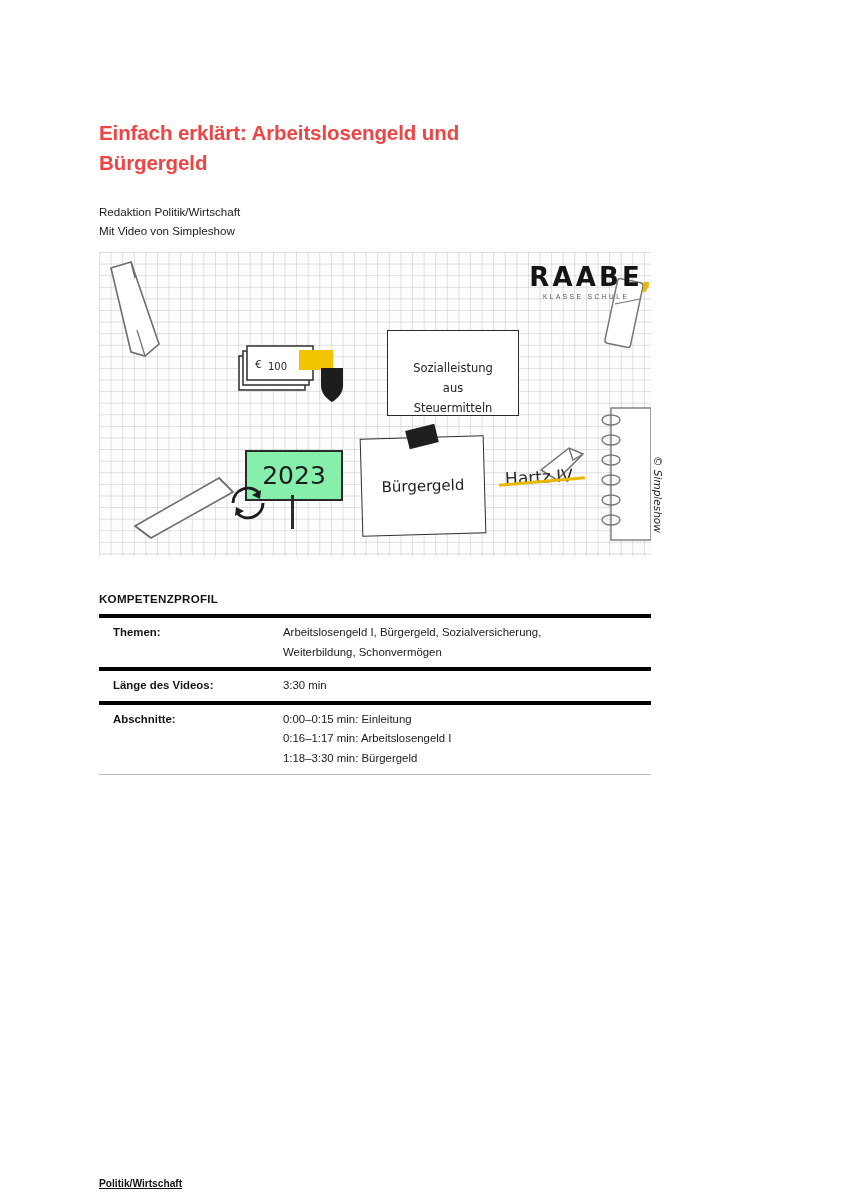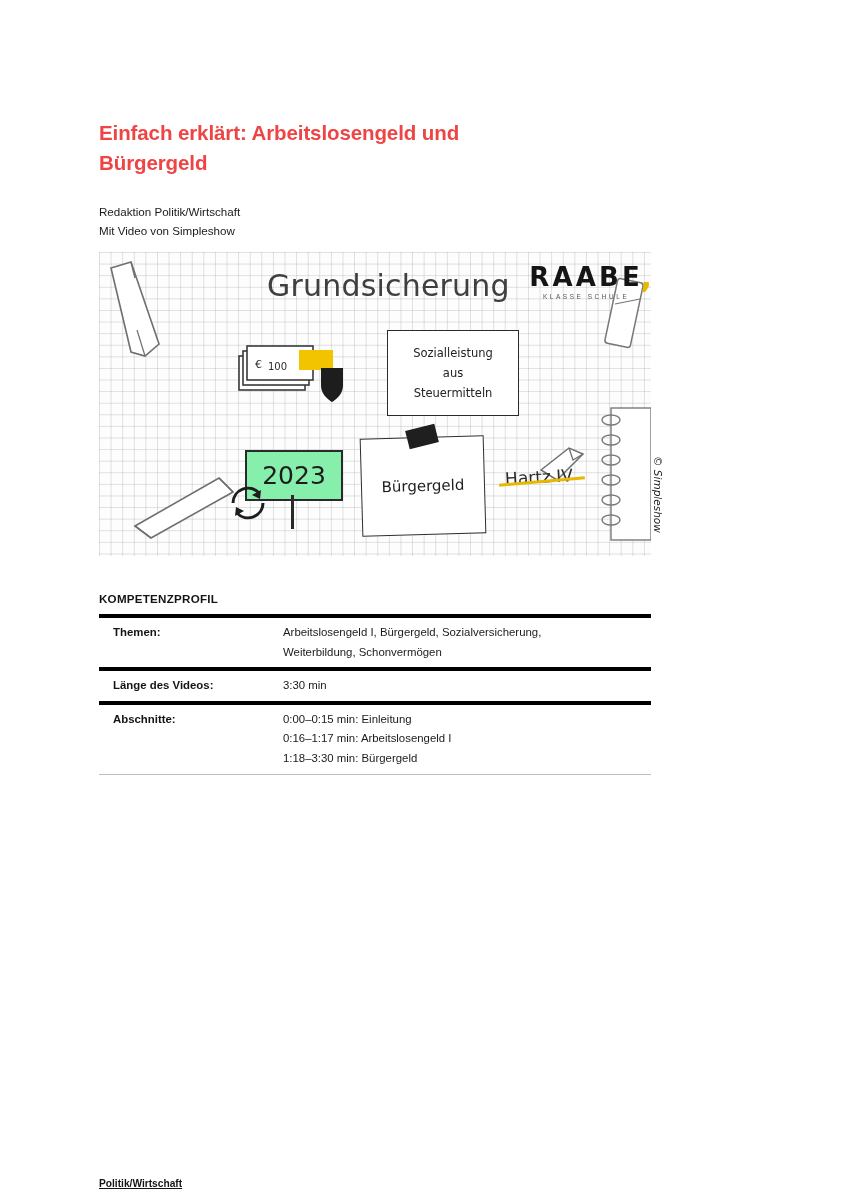--- a/index.html
+++ b/index.html
@@ -109,21 +109,21 @@
     position: absolute;
     left: 288px;
     top: 78px;
     width: 130px;
     height: 84px;
     border: 1.6px solid #2a2a2a;
     background: #ffffff;
     display: flex;
     flex-direction: column;
     align-items: center;
-    justify-content: center;
+    justify-content: flex-end;
     gap: 6px;
     font-size: 11.5px;
     color: #222;
     font-family: "DejaVu Sans", sans-serif;
   }
 
   
   .sign-2023 {
     position: absolute;
     left: 146px;
@@ -321,21 +321,20 @@
       <path d="M6 30 L34 8 L48 14 L22 40 Z" fill="#ffffff" stroke="#6f6f6f" stroke-width="1.5"></path>
       <path d="M34 8 L38 20 L48 14" fill="none" stroke="#6f6f6f" stroke-width="1.3"></path>
     </svg>
 
     <svg class="pen" style="left:24px; top:212px; width:130px; height:80px;" viewBox="0 0 130 80">
       <path d="M12 62 L96 14 L110 28 L28 74 Z" fill="#ffffff" stroke="#6f6f6f" stroke-width="1.6"></path>
       <path d="M96 14 L110 28" stroke="#6f6f6f" stroke-width="1.4"></path>
       <path d="M12 62 L28 74" stroke="#6f6f6f" stroke-width="1.4"></path>
     </svg>
 
-    <div class="ill-title">Grundsicherung</div>
 
     <div class="raabe">
       <div class="word">
         <span>RAABE</span><span class="comma">,</span>
       </div>
       <div class="sub">KLASSE SCHULE</div>
     </div>
 
     <svg class="money" viewBox="0 0 110 70">
       <rect x="4" y="14" width="66" height="34" fill="#ffffff" stroke="#3a3a3a" stroke-width="1.6"></rect>

